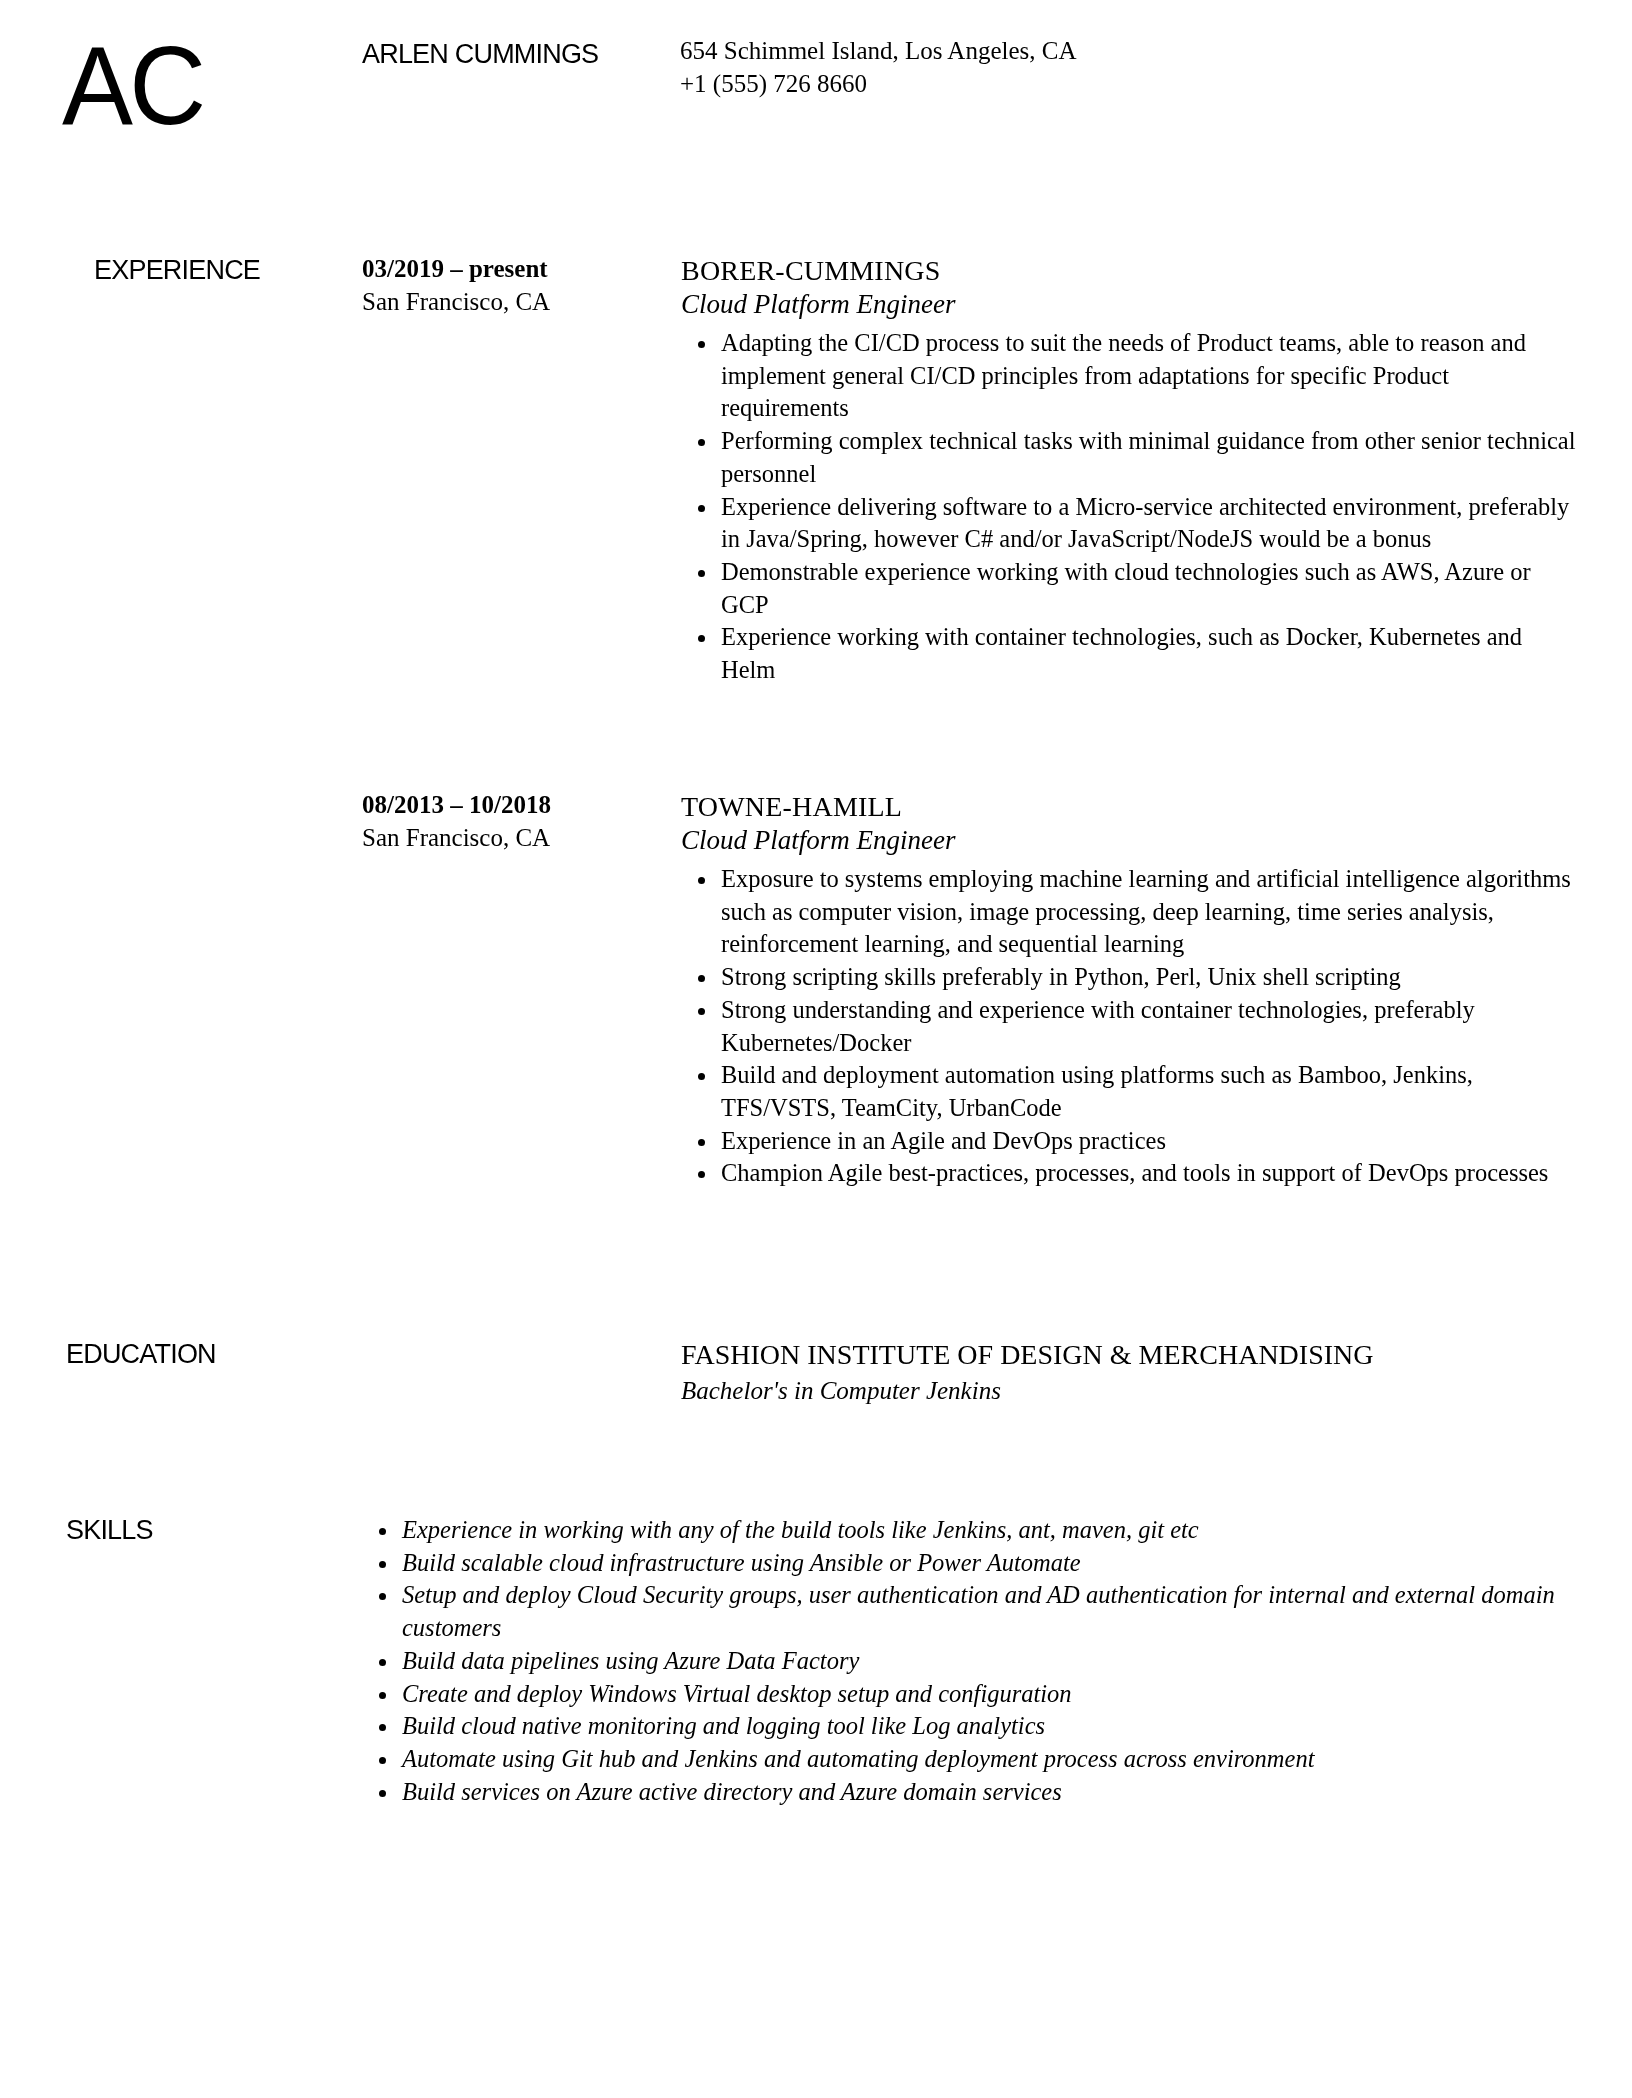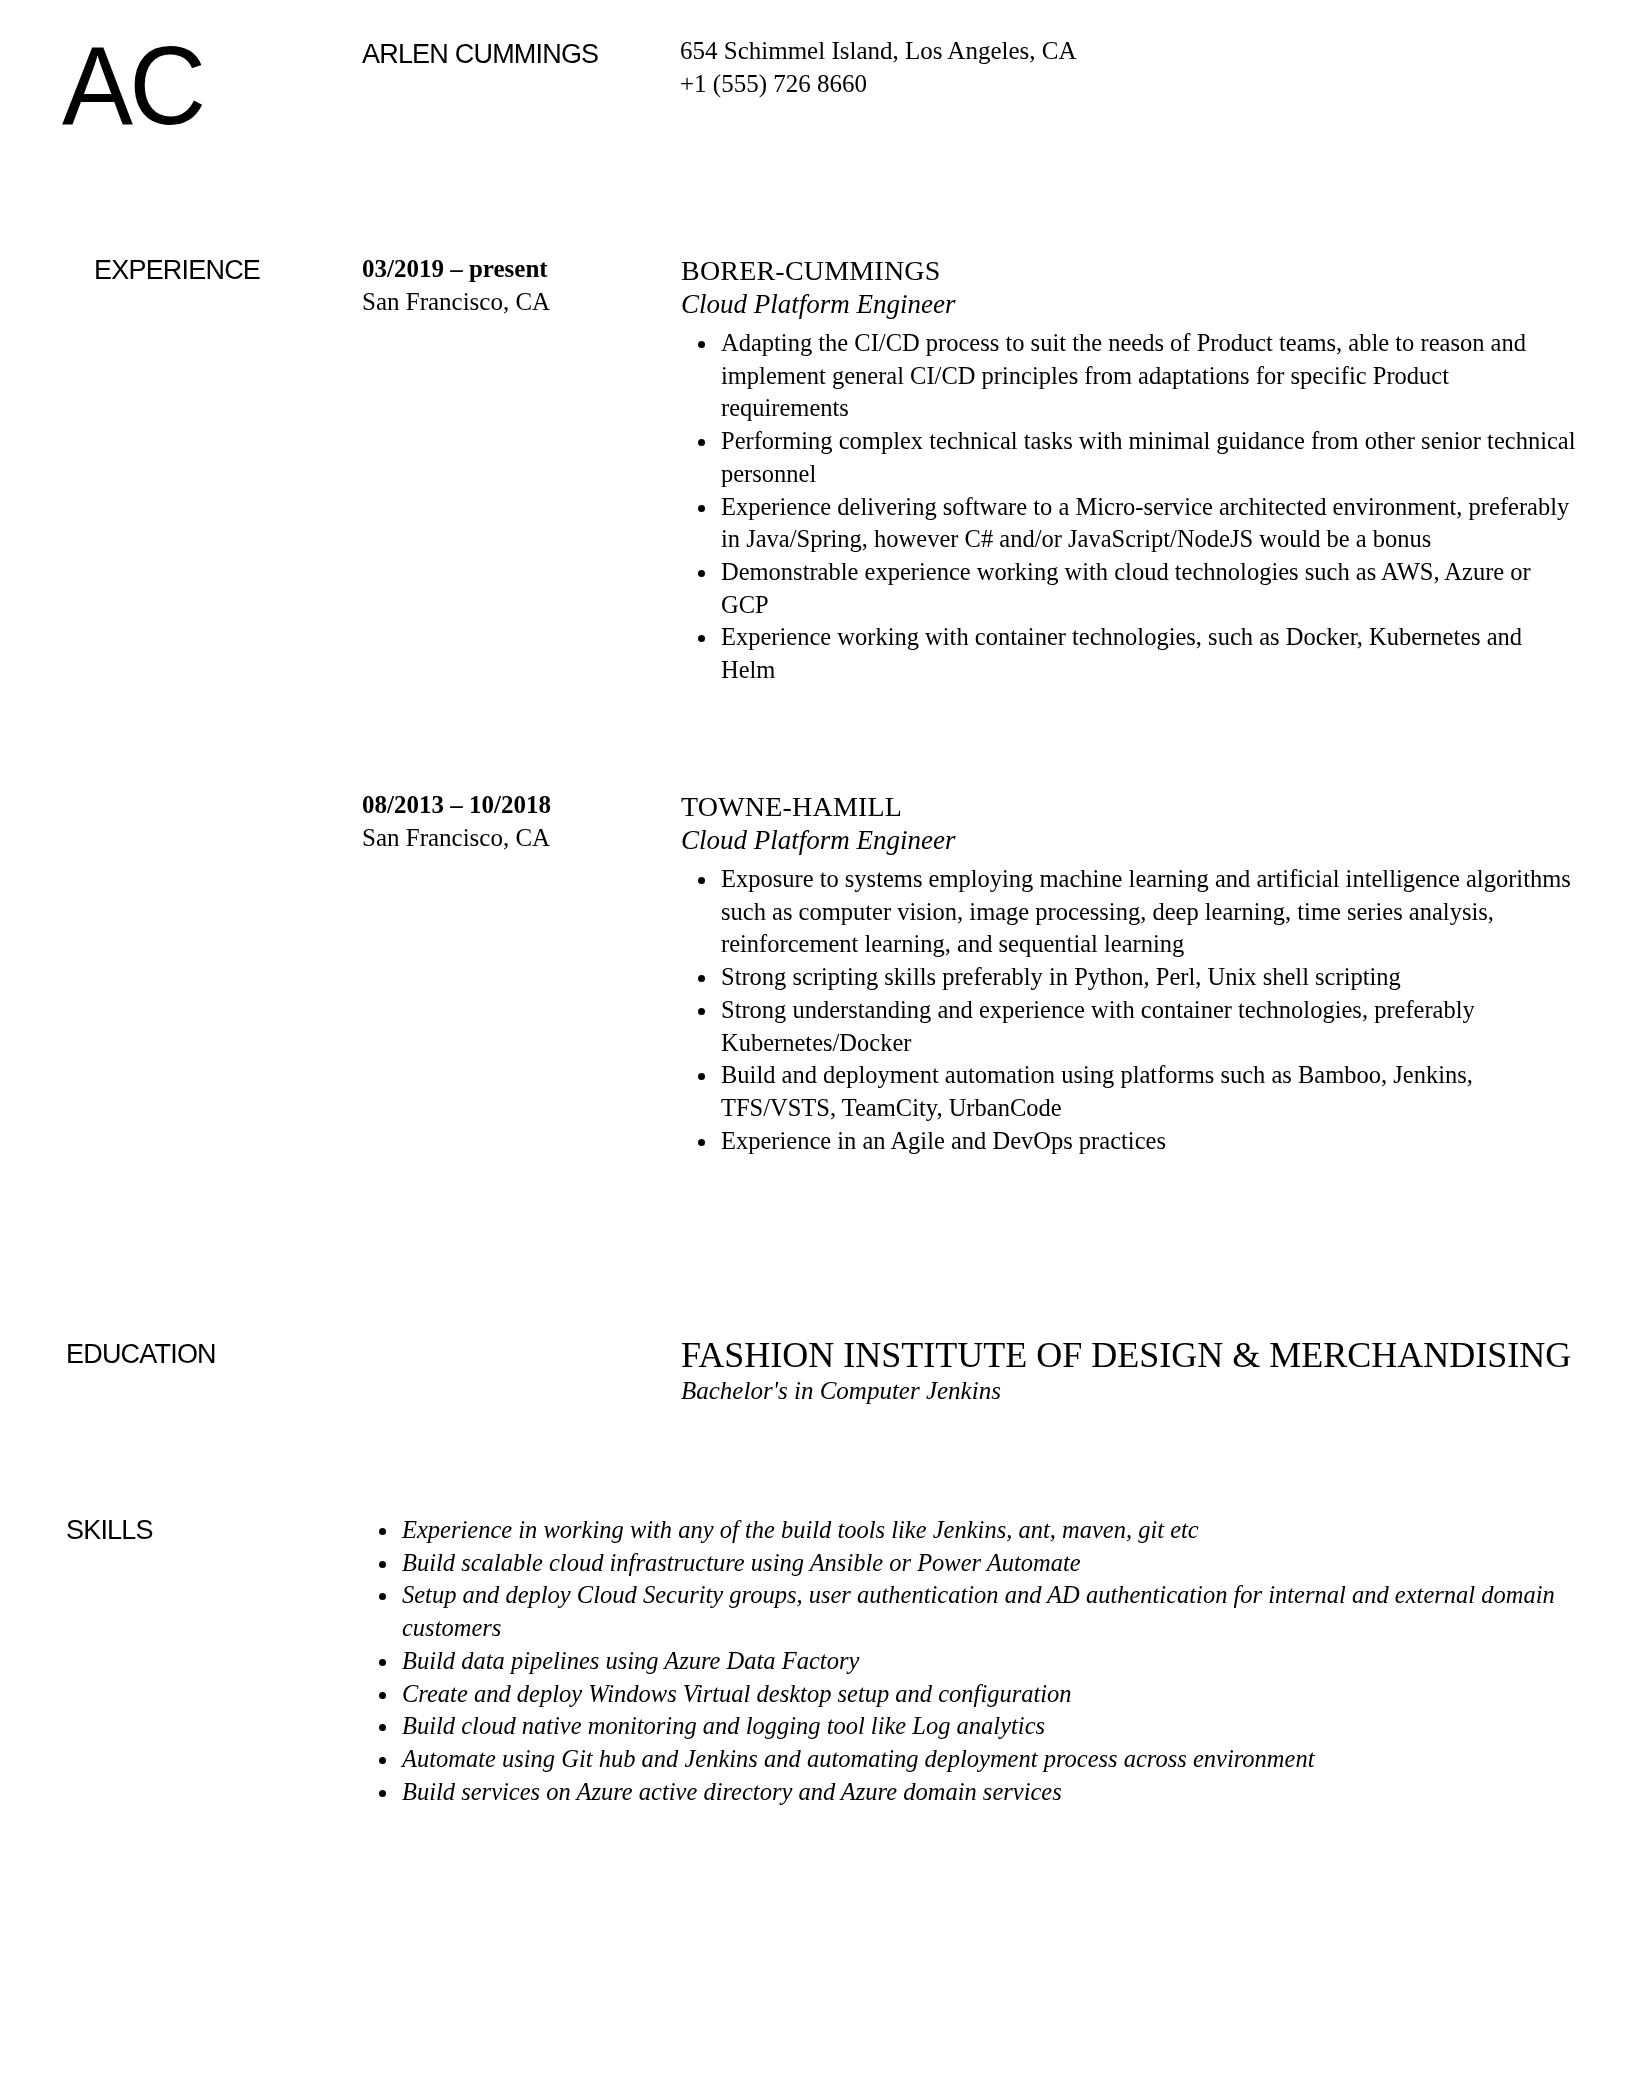--- a/index.html
+++ b/index.html
@@ -101,21 +101,21 @@
       background: #000;
     }
 
     
     .edu {
       position: absolute;
       left: 681px;
       top: 1336px;
     }
     .edu .school {
-      font-size: 36px;
+      font-size: 28px;
       line-height: 38px;
       text-align: center;
     }
     .edu .degree {
       font-style: italic;
       font-size: 25px;
       line-height: 33px;
     }
 
     
@@ -163,20 +163,21 @@
   </div>
   <div class="job-main">
     <div class="company">TOWNE-HAMILL</div>
     <div class="role">Cloud Platform Engineer</div>
     <ul class="bullets">
       <li>Exposure to systems employing machine learning and artificial intelligence algorithms such as computer vision, image processing, deep learning, time series analysis, reinforcement learning, and sequential learning</li>
       <li>Strong scripting skills preferably in Python, Perl, Unix shell scripting</li>
       <li>Strong understanding and experience with container technologies, preferably Kubernetes/Docker</li>
       <li>Build and deployment automation using platforms such as Bamboo, Jenkins, TFS/VSTS, TeamCity, UrbanCode</li>
       <li>Experience in an Agile and DevOps practices</li>
+      <li>Champion Agile best-practices, processes, and tools in support of DevOps processes</li>
     </ul>
   </div>
 </div>
 
 <div class="section-label sans" style="top:1338px;">EDUCATION</div>
 <div class="edu">
   <div class="school">FASHION INSTITUTE OF DESIGN &amp; MERCHANDISING</div>
   <div class="degree">Bachelor's in Computer Jenkins</div>
 </div>
 

